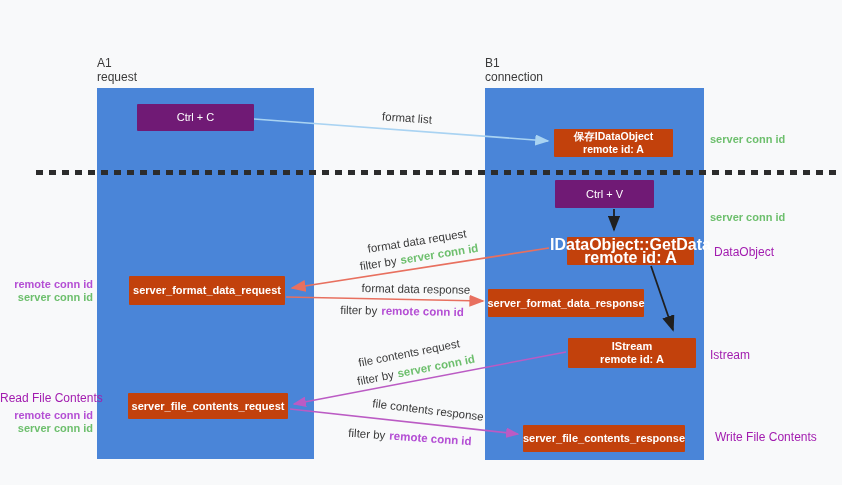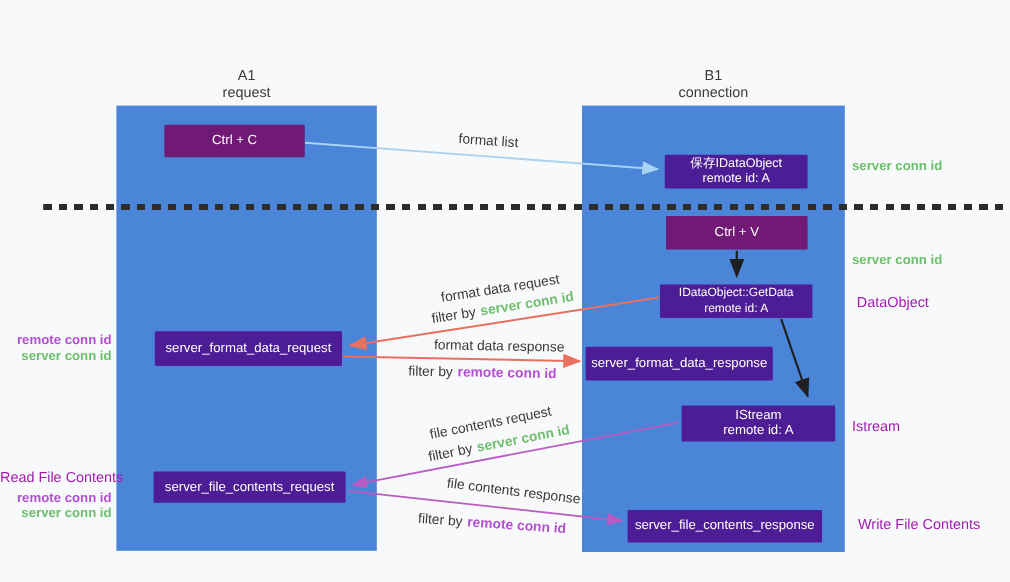--- a/index.html
+++ b/index.html
@@ -1,26 +1,26 @@
 <!DOCTYPE html>
 <html><head>
 <meta charset="utf-8">
 <style>
   html,body{margin:0;padding:0;background:#f8f9fa;font-family:"Liberation Sans",sans-serif;}
   #canvas{position:relative;width:842px;height:485px;background:#f8f9fa;overflow:hidden;}
   .abs{position:absolute;}
   .title{left:280px;top:8px;width:262px;text-align:center;font-size:16px;color:#3a3a3a;line-height:21px;}
-  .lane-header{text-align:center;font-size:12px;color:#3a3a3a;line-height:14px;}
+  .lane-header{font-size:12px;color:#3a3a3a;line-height:14px;}
   .lane{background:#4a85d8;}
   .dotted{left:36px;top:170px;width:806px;height:5px;
           background:repeating-linear-gradient(to right,#2c2c2c 0 7px,transparent 7px 13px);z-index:5;}
   .node{display:flex;flex-direction:column;align-items:center;justify-content:center;
         color:#ffffff;font-size:11px;line-height:13px;text-align:center;z-index:4;border-radius:1px;}
   .green{background:#701a75;}
-  .orange{background:#4c1d95;}
+  .orange{background:#c2410c;font-weight:bold;}
   svg.arrows{left:0;top:0;width:842px;height:485px;z-index:3;pointer-events:none;}
   .flow-label{white-space:nowrap;font-size:11.5px;color:#3a3a3a;z-index:6;}
   .cid-green{color:#6dbf6d;font-weight:bold;}
   .cid-purple{color:#b44fd4;font-weight:bold;}
   .side-label{font-size:12px;color:#a21caf;white-space:nowrap;}
   .side-cid{font-size:11px;white-space:nowrap;}
   .right-col{left:710px;text-align:left;}
   .left-col{left:0;width:93px;text-align:right;}
   .fb{margin-right:4px;}
 </style>
@@ -70,25 +70,25 @@
 
   <div class="abs node green" style="left:137px;top:104px;width:117px;height:27px;">
     <div>Ctrl + C</div>
   </div>
 
   <div class="abs node orange" style="left:554px;top:129px;width:119px;height:28px;font-size:10.5px;">
     <div>保存IDataObject</div>
     <div>remote id: A</div>
   </div>
 
-  <div class="abs node green" style="left:555px;top:180px;width:118px;height:28px;">
+  <div class="abs node green" style="left:555px;top:180px;width:99px;height:28px;">
     <div>Ctrl + V</div>
   </div>
 
-  <div class="abs node orange" style="left:550px;top:237px;width:127px;height:28px;font-size:10px;">
+  <div class="abs node orange" style="left:567px;top:237px;width:127px;height:28px;font-size:16px;">
     <div>IDataObject::GetData</div>
     <div>remote id: A</div>
   </div>
 
   <div class="abs node orange" style="left:488px;top:289px;width:156px;height:28px;">
     <div>server_format_data_response</div>
   </div>
 
   <div class="abs node orange" style="left:129px;top:276px;width:156px;height:29px;">
     <div>server_format_data_request</div>

